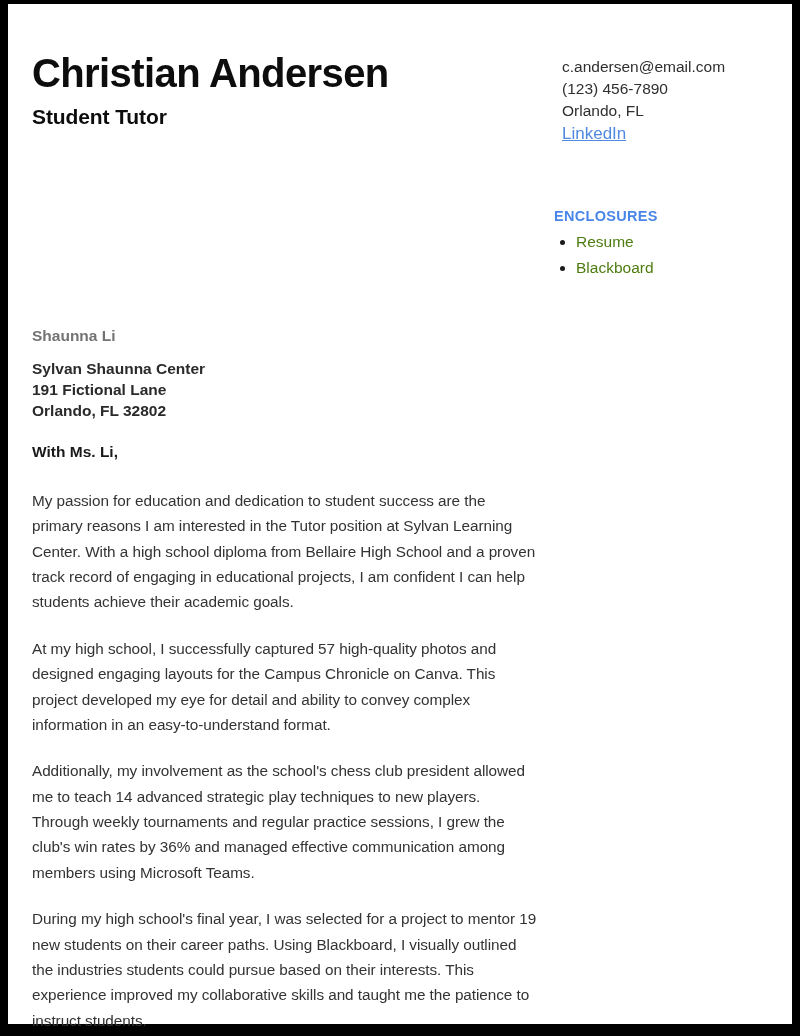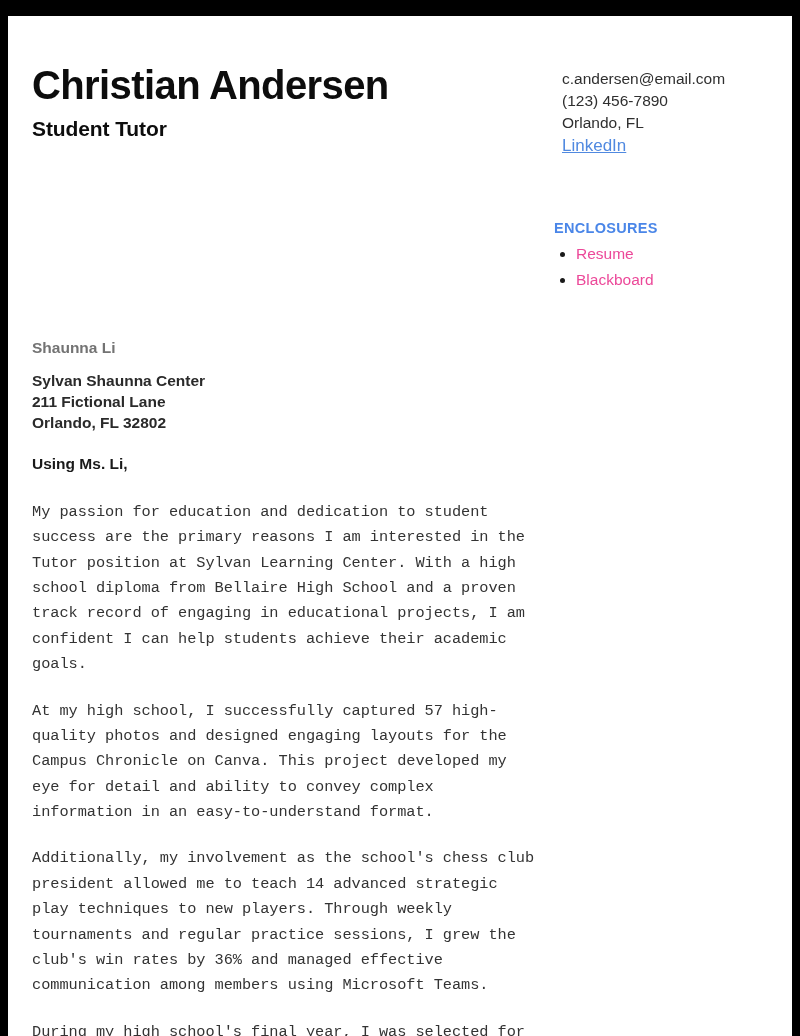--- a/index.html
+++ b/index.html
@@ -13,21 +13,21 @@
     height: 1036px;
     font-family: "Liberation Sans", sans-serif;
     -webkit-font-smoothing: antialiased;
   }
 
   .page-frame {
     box-sizing: border-box;
     width: 800px;
     height: 1036px;
     background: #000000;
-    padding: 16px 8px 8px 8px;
+    padding: 4px 8px 8px 8px;
   }
 
   .page {
     box-sizing: border-box;
     width: 784px;
     height: 1020px;
     background: #ffffff;
     position: relative;
     padding: 40px 24px 0 24px;
   }
@@ -103,21 +103,21 @@
   .enclosure-list {
     margin: 0;
     padding: 0 0 0 22px;
     list-style: none;
   }
 
   .enclosure-list li {
     position: relative;
     font-size: 15.5px;
     line-height: 1.33;
-    color: #ec4899;
+    color: #4d7c0f;
     padding: 0 0 5px 0;
   }
 
   .enclosure-list li::before {
     content: "";
     position: absolute;
     left: -16px;
     top: 8px;
     width: 5px;
     height: 5px;
@@ -161,21 +161,20 @@
   .letter-body {
     margin-top: 26px;
   }
 
   .letter-body p {
     font-size: 15.3px;
     line-height: 1.66;
     color: #333333;
     margin: 0 0 21px 0;
     letter-spacing: -0.05px;
-    font-family: Liberation Mono, monospace;
   }
 </style>
 </head>
 <body>
 
 <div class="page-frame">
   <div class="page">
 
     <div class="letter-header">
 
@@ -204,26 +203,26 @@
       </div>
 
     </div>
 
     <div class="body-col">
 
       <div class="recipient-block">
         <div class="recipient-name">Shaunna Li</div>
         <div class="recipient-address">
           <div>Sylvan Shaunna Center</div>
-          <div>211 Fictional Lane</div>
+          <div>191 Fictional Lane</div>
           <div>Orlando, FL 32802</div>
         </div>
       </div>
 
-      <div class="salutation">Using Ms. Li,</div>
+      <div class="salutation">With Ms. Li,</div>
 
       <div class="letter-body">
         <p>My passion for education and dedication to student success are the primary reasons I am interested in the Tutor position at Sylvan Learning Center. With a high school diploma from Bellaire High School and a proven track record of engaging in educational projects, I am confident I can help students achieve their academic goals.</p>
         <p>At my high school, I successfully captured 57 high-quality photos and designed engaging layouts for the Campus Chronicle on Canva. This project developed my eye for detail and ability to convey complex information in an easy-to-understand format.</p>
         <p>Additionally, my involvement as the school's chess club president allowed me to teach 14 advanced strategic play techniques to new players. Through weekly tournaments and regular practice sessions, I grew the club's win rates by 36% and managed effective communication among members using Microsoft Teams.</p>
         <p>During my high school's final year, I was selected for a project to mentor 19 new students on their career paths. Using Blackboard, I visually outlined the industries students could pursue based on their interests. This experience improved my collaborative skills and taught me the patience to instruct students.</p>
 
       </div>
 
     </div>

